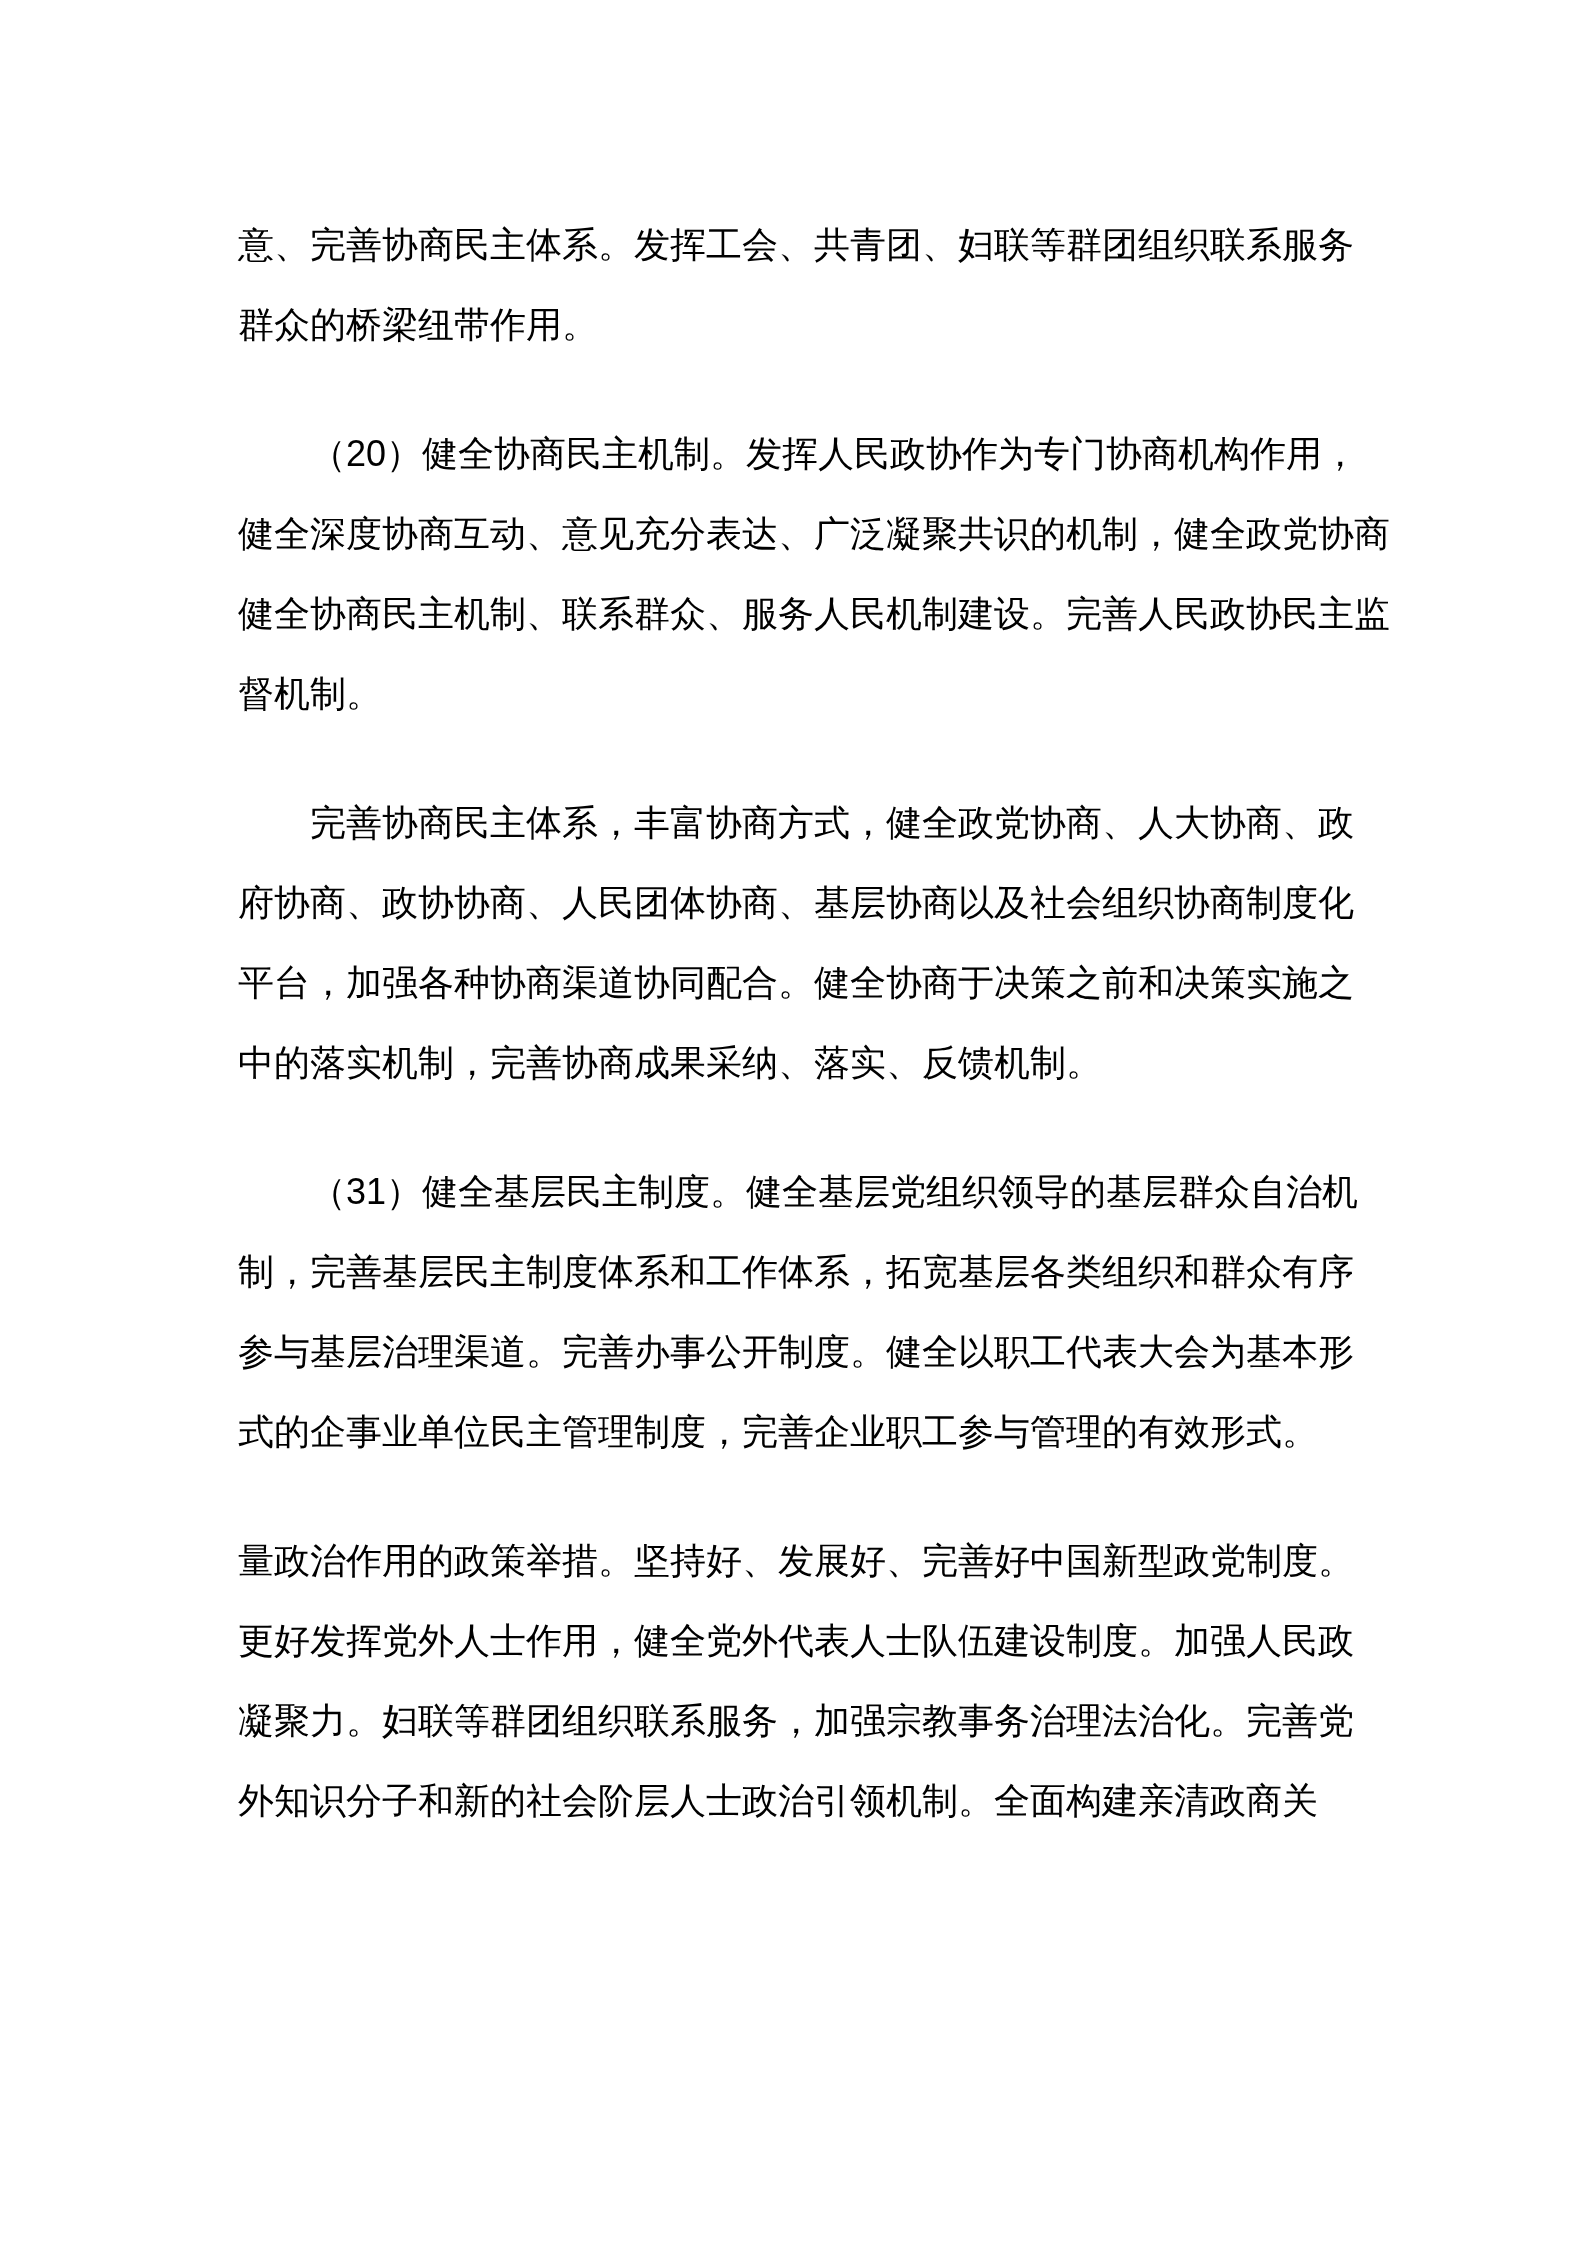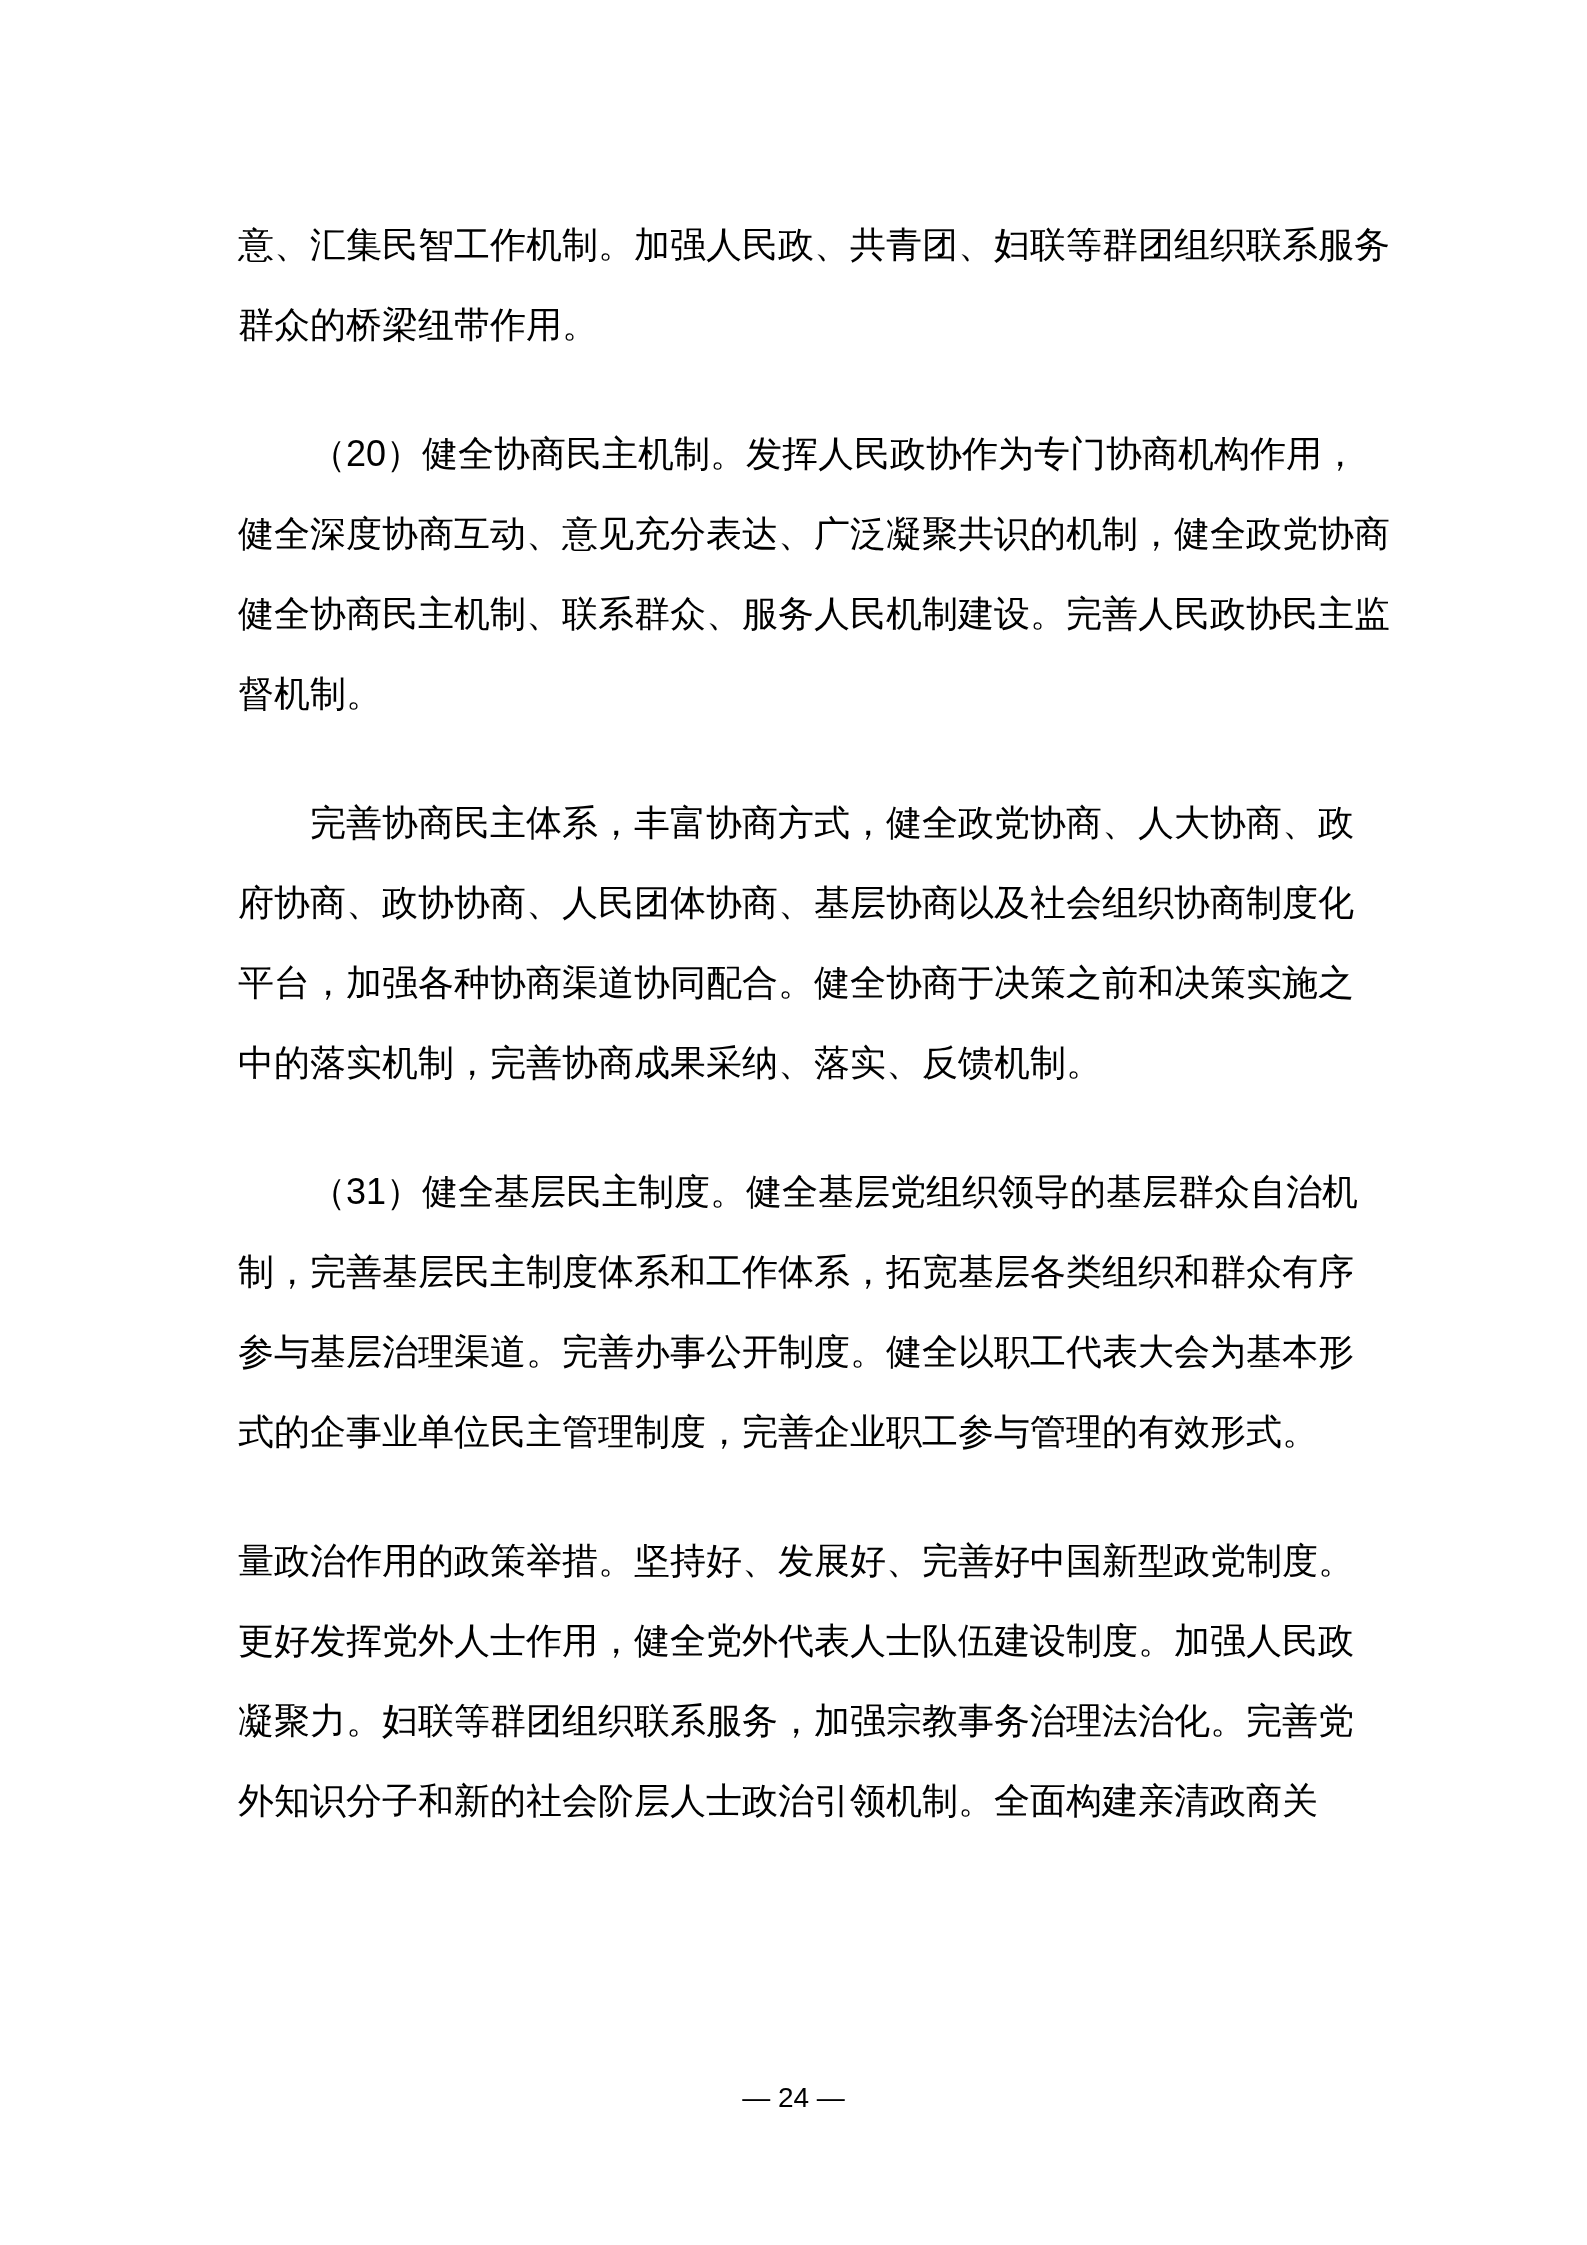--- a/index.html
+++ b/index.html
@@ -48,21 +48,21 @@
     line-height: 40px;
     color: #000000;
   }
 </style>
 </head>
 <body>
 
 <div class="page">
   <main class="text-block">
       <div class="paragraph">
-        <div class="line">意、汇集民智工作机制。加强人民政、共青团、妇联等群团组织联系服务</div>
+        <div class="line">意、完善协商民主体系。发挥工会、共青团、妇联等群团组织联系服务</div>
         <div class="line">群众的桥梁纽带作用。</div>
       </div>
       <div class="paragraph">
         <div class="line indent">（20）健全协商民主机制。发挥人民政协作为专门协商机构作用，</div>
         <div class="line">健全深度协商互动、意见充分表达、广泛凝聚共识的机制，健全政党协商</div>
         <div class="line">健全协商民主机制、联系群众、服务人民机制建设。完善人民政协民主监</div>
         <div class="line">督机制。</div>
       </div>
       <div class="paragraph">
         <div class="line indent">完善协商民主体系，丰富协商方式，健全政党协商、人大协商、政</div>
@@ -76,14 +76,13 @@
         <div class="line">参与基层治理渠道。完善办事公开制度。健全以职工代表大会为基本形</div>
         <div class="line">式的企事业单位民主管理制度，完善企业职工参与管理的有效形式。</div>
       </div>
       <div class="paragraph">
         <div class="line">量政治作用的政策举措。坚持好、发展好、完善好中国新型政党制度。</div>
         <div class="line">更好发挥党外人士作用，健全党外代表人士队伍建设制度。加强人民政</div>
         <div class="line">凝聚力。妇联等群团组织联系服务，加强宗教事务治理法治化。完善党</div>
         <div class="line">外知识分子和新的社会阶层人士政治引领机制。全面构建亲清政商关</div>
       </div>
     </main>
-  <footer class="page-footer">— 24 —</footer>
 </div>
 
 </body></html>

